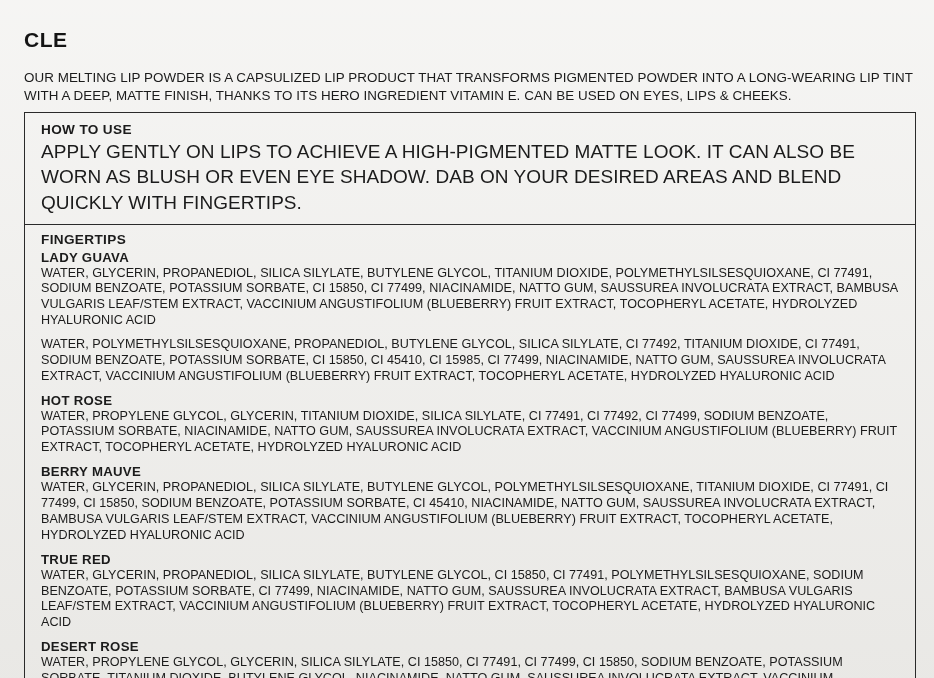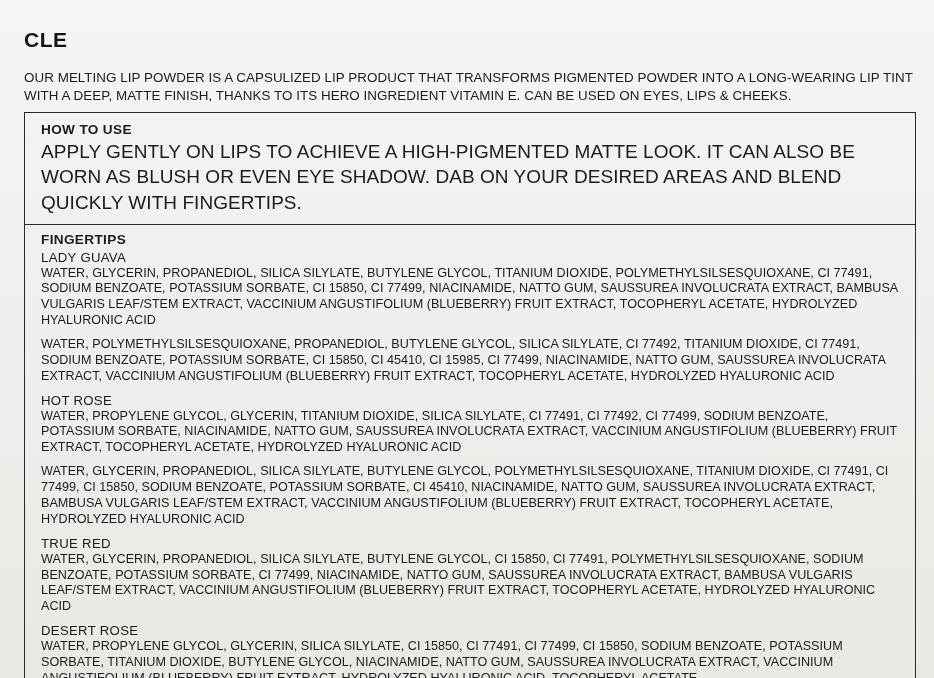--- a/index.html
+++ b/index.html
@@ -68,21 +68,21 @@
     font-weight: bold;
     letter-spacing: 0.35px;
     margin: 0 0 3px 4px;
   }
   .variant {
     margin: 0 0 8px 4px;
   }
   .variant:last-child { margin-bottom: 0; }
   .variant-name {
     font-size: 13.2px;
-    font-weight: normal;
+    font-weight: bold;
     letter-spacing: 0.3px;
     margin-bottom: 1px;
   }
   .variant-list {
     font-size: 12.6px;
     line-height: 1.26;
     letter-spacing: 0.02px;
     max-width: 860px;
   }
 </style>
@@ -112,20 +112,21 @@
     <div class="variant">
       <div class="variant-list">WATER, POLYMETHYLSILSESQUIOXANE, PROPANEDIOL, BUTYLENE GLYCOL, SILICA SILYLATE, CI 77492, TITANIUM DIOXIDE, CI 77491, SODIUM BENZOATE, POTASSIUM SORBATE, CI 15850, CI 45410, CI 15985, CI 77499, NIACINAMIDE, NATTO GUM, SAUSSUREA INVOLUCRATA EXTRACT, VACCINIUM ANGUSTIFOLIUM (BLUEBERRY) FRUIT EXTRACT, TOCOPHERYL ACETATE, HYDROLYZED HYALURONIC ACID</div>
     </div>
 
     <div class="variant">
       <div class="variant-name">HOT ROSE</div>
       <div class="variant-list">WATER, PROPYLENE GLYCOL, GLYCERIN, TITANIUM DIOXIDE, SILICA SILYLATE, CI 77491, CI 77492, CI 77499, SODIUM BENZOATE, POTASSIUM SORBATE, NIACINAMIDE, NATTO GUM, SAUSSUREA INVOLUCRATA EXTRACT, VACCINIUM ANGUSTIFOLIUM (BLUEBERRY) FRUIT EXTRACT, TOCOPHERYL ACETATE, HYDROLYZED HYALURONIC ACID</div>
     </div>
 
     <div class="variant">
+      <div class="variant-name">BERRY MAUVE</div>
       <div class="variant-list">WATER, GLYCERIN, PROPANEDIOL, SILICA SILYLATE, BUTYLENE GLYCOL, POLYMETHYLSILSESQUIOXANE, TITANIUM DIOXIDE, CI 77491, CI 77499, CI 15850, SODIUM BENZOATE, POTASSIUM SORBATE, CI 45410, NIACINAMIDE, NATTO GUM, SAUSSUREA INVOLUCRATA EXTRACT, BAMBUSA VULGARIS LEAF/STEM EXTRACT, VACCINIUM ANGUSTIFOLIUM (BLUEBERRY) FRUIT EXTRACT, TOCOPHERYL ACETATE, HYDROLYZED HYALURONIC ACID</div>
     </div>
 
     <div class="variant">
       <div class="variant-name">TRUE RED</div>
       <div class="variant-list">WATER, GLYCERIN, PROPANEDIOL, SILICA SILYLATE, BUTYLENE GLYCOL, CI 15850, CI 77491, POLYMETHYLSILSESQUIOXANE, SODIUM BENZOATE, POTASSIUM SORBATE, CI 77499, NIACINAMIDE, NATTO GUM, SAUSSUREA INVOLUCRATA EXTRACT, BAMBUSA VULGARIS LEAF/STEM EXTRACT, VACCINIUM ANGUSTIFOLIUM (BLUEBERRY) FRUIT EXTRACT, TOCOPHERYL ACETATE, HYDROLYZED HYALURONIC ACID</div>
     </div>
 
     <div class="variant">
       <div class="variant-name">DESERT ROSE</div>

